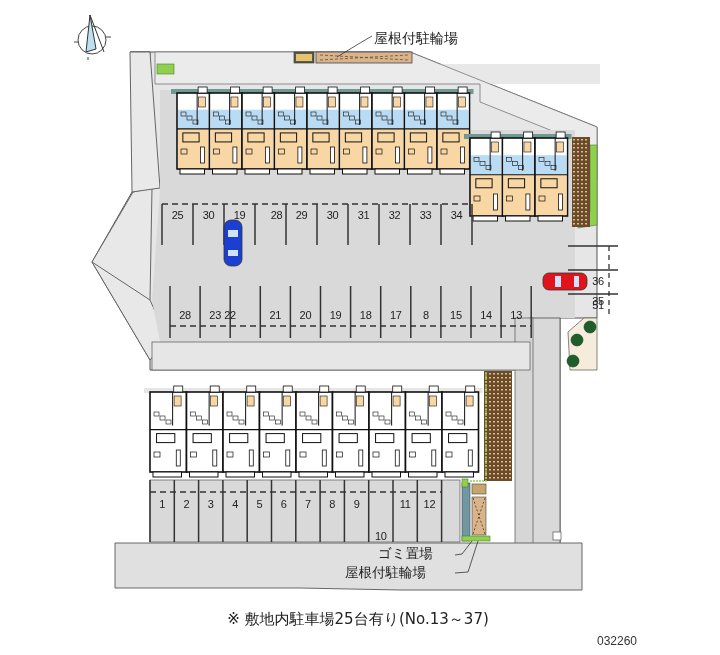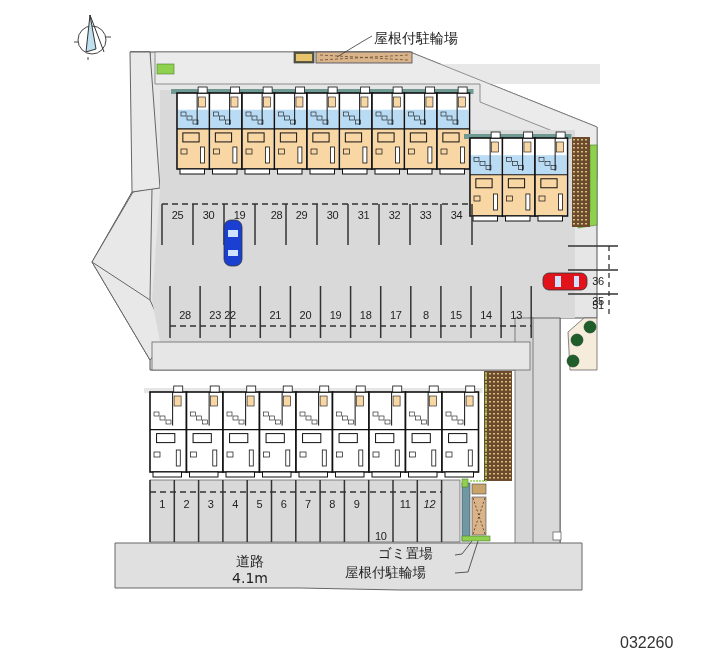--- a/index.html
+++ b/index.html
@@ -6,21 +6,21 @@
   body { width: 720px; height: 655px; position: relative; overflow: hidden;
          font-family: "DejaVu Sans", "Liberation Sans", sans-serif; color: #222; }
   #stage { position: absolute; left: 0; top: 0; width: 720px; height: 494px; }
   svg.site { position: absolute; left: 0; top: 0; }
   .lbl { position: absolute; font-size: 13px; color: #222; white-space: nowrap; line-height: 1; }
   .num { position: absolute; font-size: 11px; color: #222; width: 24px; text-align: center;
          line-height: 1; font-family: "Liberation Sans", "DejaVu Sans", sans-serif; letter-spacing: -0.3px; }
   .road-label { position: absolute; font-size: 14px; text-align: center; line-height: 17px; color: #222; }
   .note { position: absolute; left: 0; width: 720px; top: 610px; text-align: center; font-size: 15px; color: #222; }
   .note span { display: inline-block; transform: translateX(-2px); }
-  .code { position: absolute; left: 620px; top: 634px; font-size: 16px; color: #333;
+  .code { position: absolute; left: 597px; top: 634px; font-size: 12px; color: #333;
           font-family: "Liberation Sans", sans-serif; }
 </style>
 </head>
 <body>
 
 <div id="stage">
 
   <svg class="site" width="720" height="655" viewBox="0 0 720 655">
 
     <g>
@@ -781,24 +781,21 @@
       <div class="num" style="left: 174.45px; top: 499px;">2</div>
       <div class="num" style="left: 198.75px; top: 499px;">3</div>
       <div class="num" style="left: 223.05px; top: 499px;">4</div>
       <div class="num" style="left: 247.35px; top: 499px;">5</div>
       <div class="num" style="left: 271.65px; top: 499px;">6</div>
       <div class="num" style="left: 295.95px; top: 499px;">7</div>
       <div class="num" style="left: 320.25px; top: 499px;">8</div>
       <div class="num" style="left: 344.55px; top: 499px;">9</div>
       <div class="num" style="left: 368.85px; top: 499px; margin-top: 32px;">10</div>
       <div class="num" style="left: 393.15px; top: 499px;">11</div>
-      <div class="num" style="left: 417.45px; top: 499px; font-style: italic;">12</div>
+      <div class="num" style="left: 417.45px; top: 499px;">12</div>
     </div>
 
-  <div class="road-label" style="left:210px;top:553px;width:80px;">
-    <div>道路</div>
-    <div>4.1m</div>
-  </div>
   <div class="lbl" style="left:378px;top:547px;font-size:13.5px;">ゴミ置場</div>
   <div class="lbl" style="left:345px;top:566px;font-size:13.5px;">屋根付駐輪場</div>
 
+  <div class="note"><span>※ 敷地内駐車場25台有り(No.13～37)</span></div>
   <div class="code">032260</div>
 </div>
 
 </body></html>

